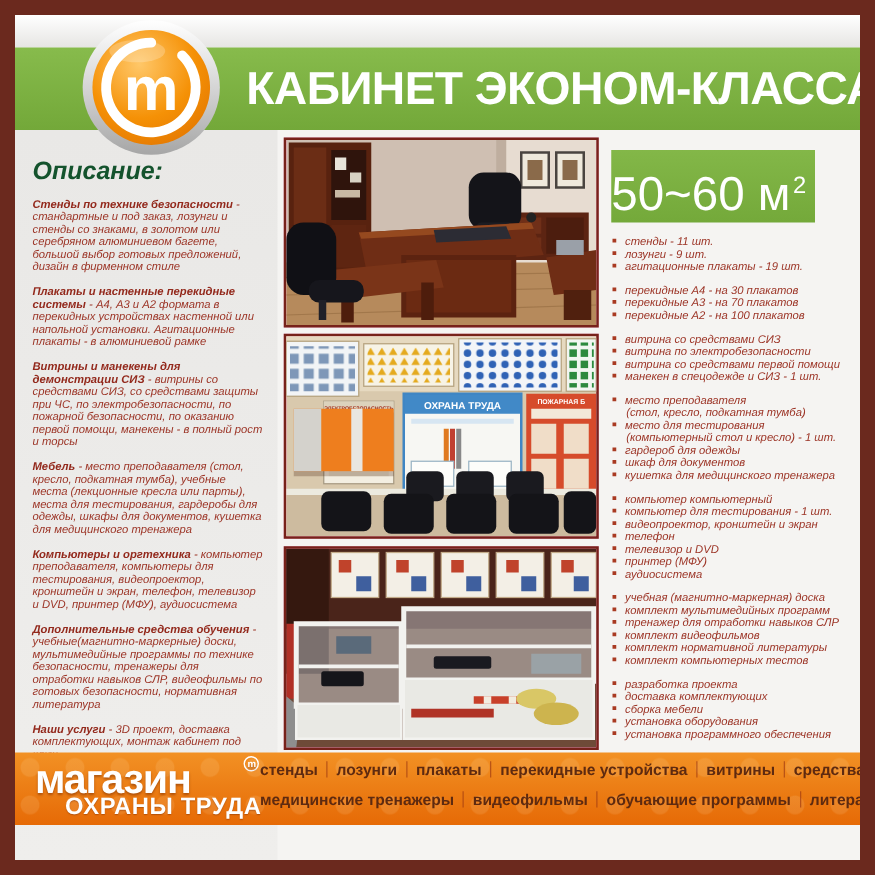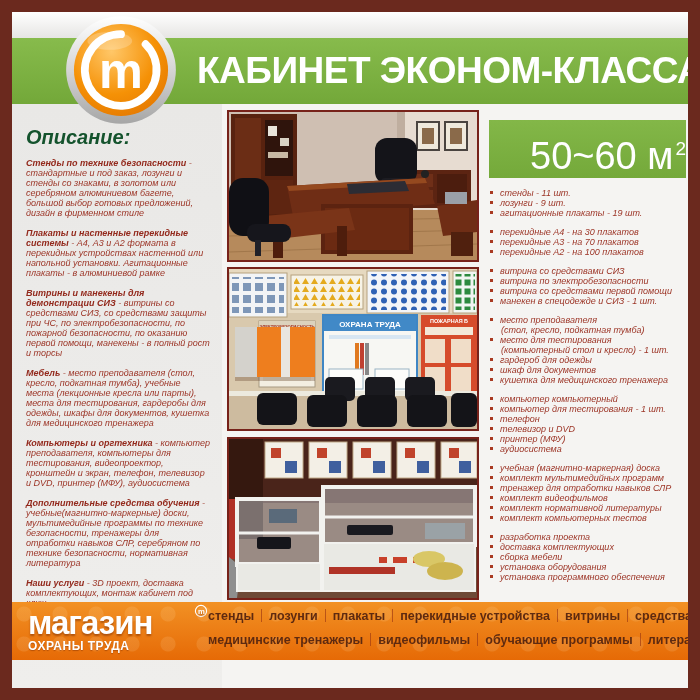--- a/index.html
+++ b/index.html
@@ -13,33 +13,33 @@
   .gray-col{position:absolute;left:0;top:92px;width:210px;height:584px;background:linear-gradient(180deg,#e9e8e6,#efeeec);}
   .sidebar{position:absolute;left:0;top:92px;width:210px;height:498px;padding:22px 12px 0 14px;box-sizing:border-box;color:#9c3426;font-style:italic;font-size:9px;line-height:10px;overflow:hidden;z-index:2;}
   .sidebar-heading{font-size:20px;line-height:22px;font-weight:bold;color:#14532d;margin:0 0 10px 0;}
   .desc-p{margin:0 0 10px 0;}
   .desc-p b{color:#93291c;}
   .photo{position:absolute;left:215px;width:252px;margin:0;border:2px solid #77221a;box-sizing:border-box;background:#f9a8d4;z-index:2;}
   .photo svg{display:block;width:100%;height:100%;}
   #photo1{top:98px;height:152px;}
   #photo2{top:255px;height:164px;}
   #photo3{top:425px;height:163px;}
-  .badge{position:absolute;left:477px;top:108px;width:197px;height:58px;background:linear-gradient(#83b748,#74a93a);color:#fff;text-align:right;line-height:58px;font-size:38px;z-index:2;white-space:nowrap;}
+  .badge{position:absolute;left:477px;top:108px;width:163px;height:58px;background:linear-gradient(#83b748,#74a93a);color:#fff;text-align:left;line-height:58px;font-size:38px;z-index:2;white-space:nowrap;}
   .badge sup{font-size:19px;vertical-align:14px;margin-left:2px;}
   .right-lists{position:absolute;left:477px;top:176px;width:202px;color:#9c3426;font-style:italic;font-size:9px;line-height:10px;z-index:2;}
   ul.rlist{list-style:none;margin:0 0 9px 0;padding:0;}
   .rlist li{position:relative;padding-left:11px;margin:0;}
   .bullet{position:absolute;left:1px;top:3px;width:3px;height:3px;background:#a93a22;}
   .sub{padding-left:1px;}
   .footer{position:absolute;left:0;top:590px;width:676px;height:58px;background:linear-gradient(#f29124,#e66a06);z-index:4;padding-left:48px;}
   .footer::after{content:"";position:absolute;inset:0;background-image:radial-gradient(circle at 12px 12px, rgba(255,235,190,.13) 0 7px, transparent 8px);background-size:36px 30px;pointer-events:none;}
   .brand{position:absolute;left:16px;top:5px;width:186px;color:#fff;cursor:pointer;z-index:2;}
   .brand-l1{position:relative;font-size:33px;line-height:31px;font-weight:bold;letter-spacing:-1px;text-shadow:0 2px 2px rgba(100,30,0,.45);}
   .brand-mark{position:absolute;top:-3px;right:6px;width:14px;height:14px;}
-  .brand-l2{font-size:12px;font-weight:bold;letter-spacing:.5px;line-height:16px;text-shadow:0 1px 1px rgba(100,30,0,.4);}
+  .brand-l2{font-size:19px;font-weight:bold;letter-spacing:.5px;line-height:16px;text-shadow:0 1px 1px rgba(100,30,0,.4);margin-left:24px;}
   .menu{position:absolute;left:196px;top:7px;right:3px;z-index:2;}
   .menu-row{display:flex;align-items:flex-start;height:22px;white-space:nowrap;margin-bottom:2px;}
   .mitem{font-weight:bold;font-size:12.5px;color:#5e2a10;cursor:pointer;}
   .mdiv{width:1px;height:13px;background:#a33d12;margin:0 7px;opacity:.7;flex:0 0 auto;}
 </style>
 </head>
 <body>
 
 <div class="page">
   <div class="content">
@@ -75,21 +75,21 @@
     <div class="gray-col"></div>
 
     <div class="sidebar">
       <div class="sidebar-heading">Описание:</div>
       <div>
           <p class="desc-p"><b>Стенды по технике безопасности</b><span> - стандартные и под заказ, лозунги и стенды со знаками, в золотом или серебряном алюминиевом багете, большой выбор готовых предложений, дизайн в фирменном стиле</span></p>
           <p class="desc-p"><b>Плакаты и настенные перекидные системы</b><span> - А4, А3 и А2 формата в перекидных устройствах настенной или напольной установки. Агитационные плакаты - в алюминиевой рамке</span></p>
           <p class="desc-p"><b>Витрины и манекены для демонстрации СИЗ</b><span> - витрины со средствами СИЗ, со средствами защиты при ЧС, по электробезопасности, по пожарной безопасности, по оказанию первой помощи, манекены - в полный рост и торсы</span></p>
           <p class="desc-p"><b>Мебель</b><span> - место преподавателя (стол, кресло, подкатная тумба), учебные места (лекционные кресла или парты), места для тестирования, гардеробы для одежды, шкафы для документов, кушетка для медицинского тренажера</span></p>
           <p class="desc-p"><b>Компьютеры и оргтехника</b><span> - компьютер преподавателя, компьютеры для тестирования, видеопроектор, кронштейн и экран, телефон, телевизор и DVD, принтер (МФУ), аудиосистема</span></p>
-          <p class="desc-p"><b>Дополнительные средства обучения</b><span> - учебные(магнитно-маркерные) доски, мультимедийные программы по технике безопасности, тренажеры для отработки навыков СЛР, серебряном по технике безопасности, нормативная литература</span></p>
+          <p class="desc-p"><b>Дополнительные средства обучения</b><span> - учебные(магнитно-маркерные) доски, мультимедийные программы по технике безопасности, тренажеры для отработки навыков СЛР, видеофильмы по готовых безопасности, нормативная литература</span></p>
           <p class="desc-p"><b>Наши услуги</b><span> - 3D проект, доставка комплектующих, монтаж кабинет под ключ</span></p>
         </div>
     </div>
 
     <figure class="photo" id="photo1">
       <svg viewBox="0 0 248 148" preserveAspectRatio="none">
         <rect width="248" height="148" fill="#cfbfb2"></rect>
         <rect x="174" width="74" height="104" fill="#e7dcd1"></rect>
         <rect x="168" width="8" height="104" fill="#bfae9f"></rect>
         <rect y="98" width="248" height="50" fill="#b68a5c"></rect>
@@ -303,20 +303,21 @@
         <ul class="rlist">
           <li><span class="bullet"></span><span>место преподавателя</span><div class="sub">(стол, кресло, подкатная тумба)</div></li>
           <li><span class="bullet"></span><span>место для тестирования</span><div class="sub">(компьютерный стол и кресло) - 1 шт.</div></li>
           <li><span class="bullet"></span><span>гардероб для одежды</span></li>
           <li><span class="bullet"></span><span>шкаф для документов</span></li>
           <li><span class="bullet"></span><span>кушетка для медицинского тренажера</span></li>
         </ul>
         <ul class="rlist">
           <li><span class="bullet"></span><span>компьютер компьютерный</span></li>
           <li><span class="bullet"></span><span>компьютер для тестирования - 1 шт.</span></li>
+          <li><span class="bullet"></span><span>видеопроектор, кронштейн и экран</span></li>
           <li><span class="bullet"></span><span>телефон</span></li>
           <li><span class="bullet"></span><span>телевизор и DVD</span></li>
           <li><span class="bullet"></span><span>принтер (МФУ)</span></li>
           <li><span class="bullet"></span><span>аудиосистема</span></li>
         </ul>
         <ul class="rlist">
           <li><span class="bullet"></span><span>учебная (магнитно-маркерная) доска</span></li>
           <li><span class="bullet"></span><span>комплект мультимедийных программ</span></li>
           <li><span class="bullet"></span><span>тренажер для отработки навыков СЛР</span></li>
           <li><span class="bullet"></span><span>комплект видеофильмов</span></li>

